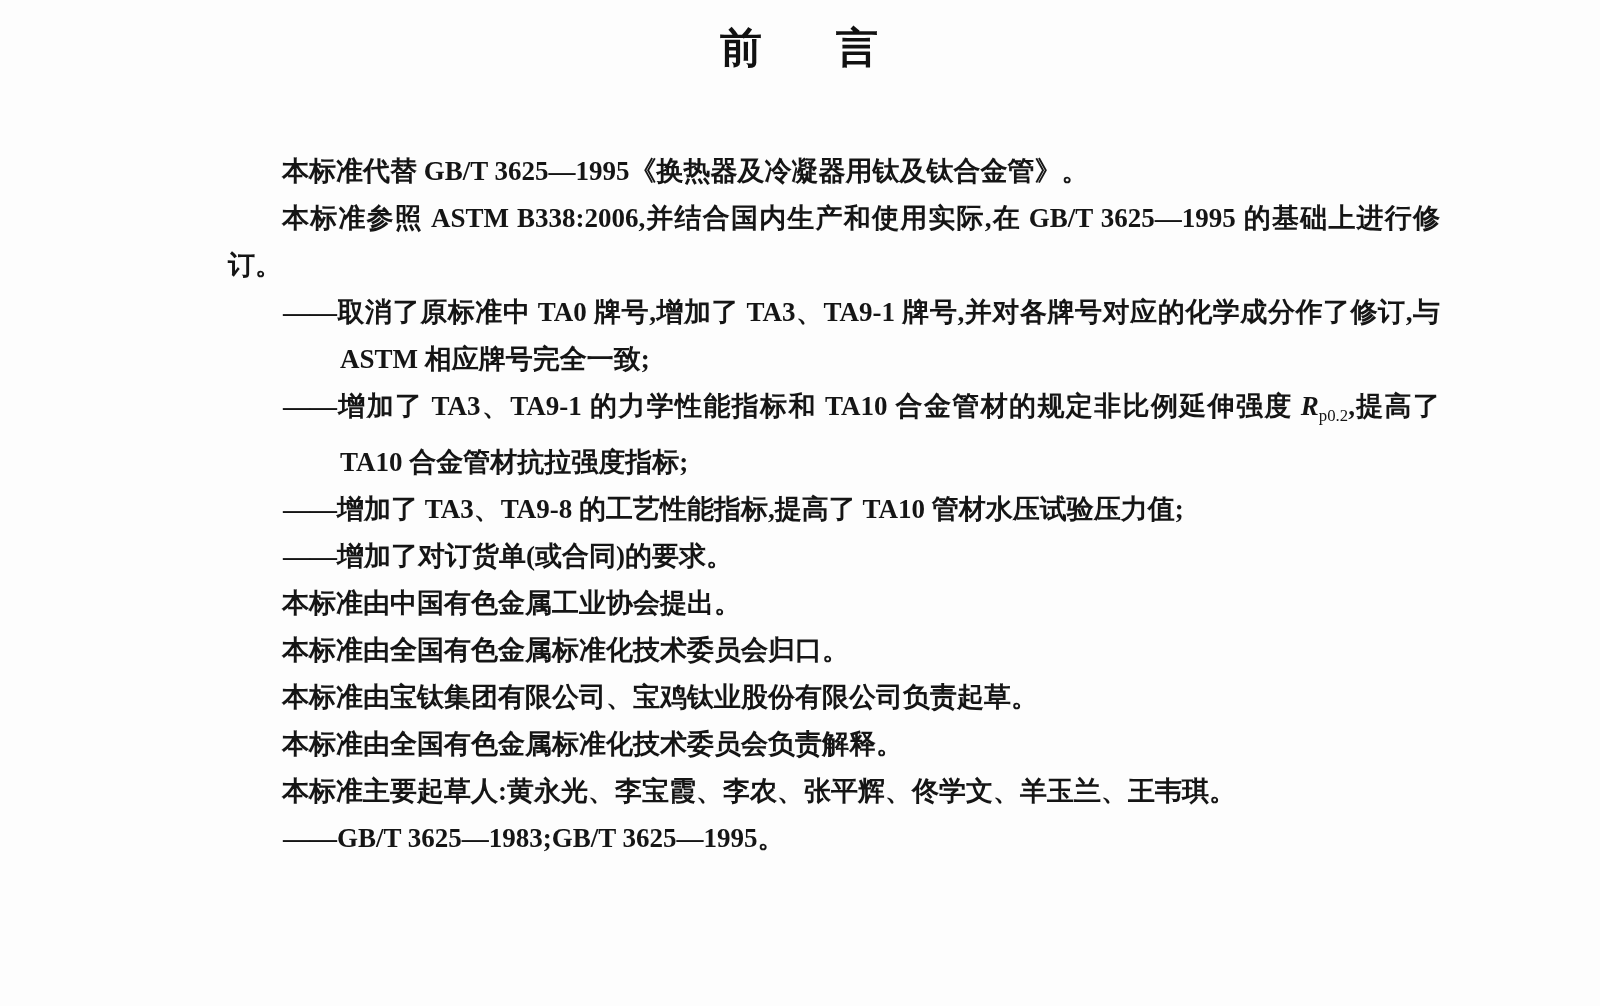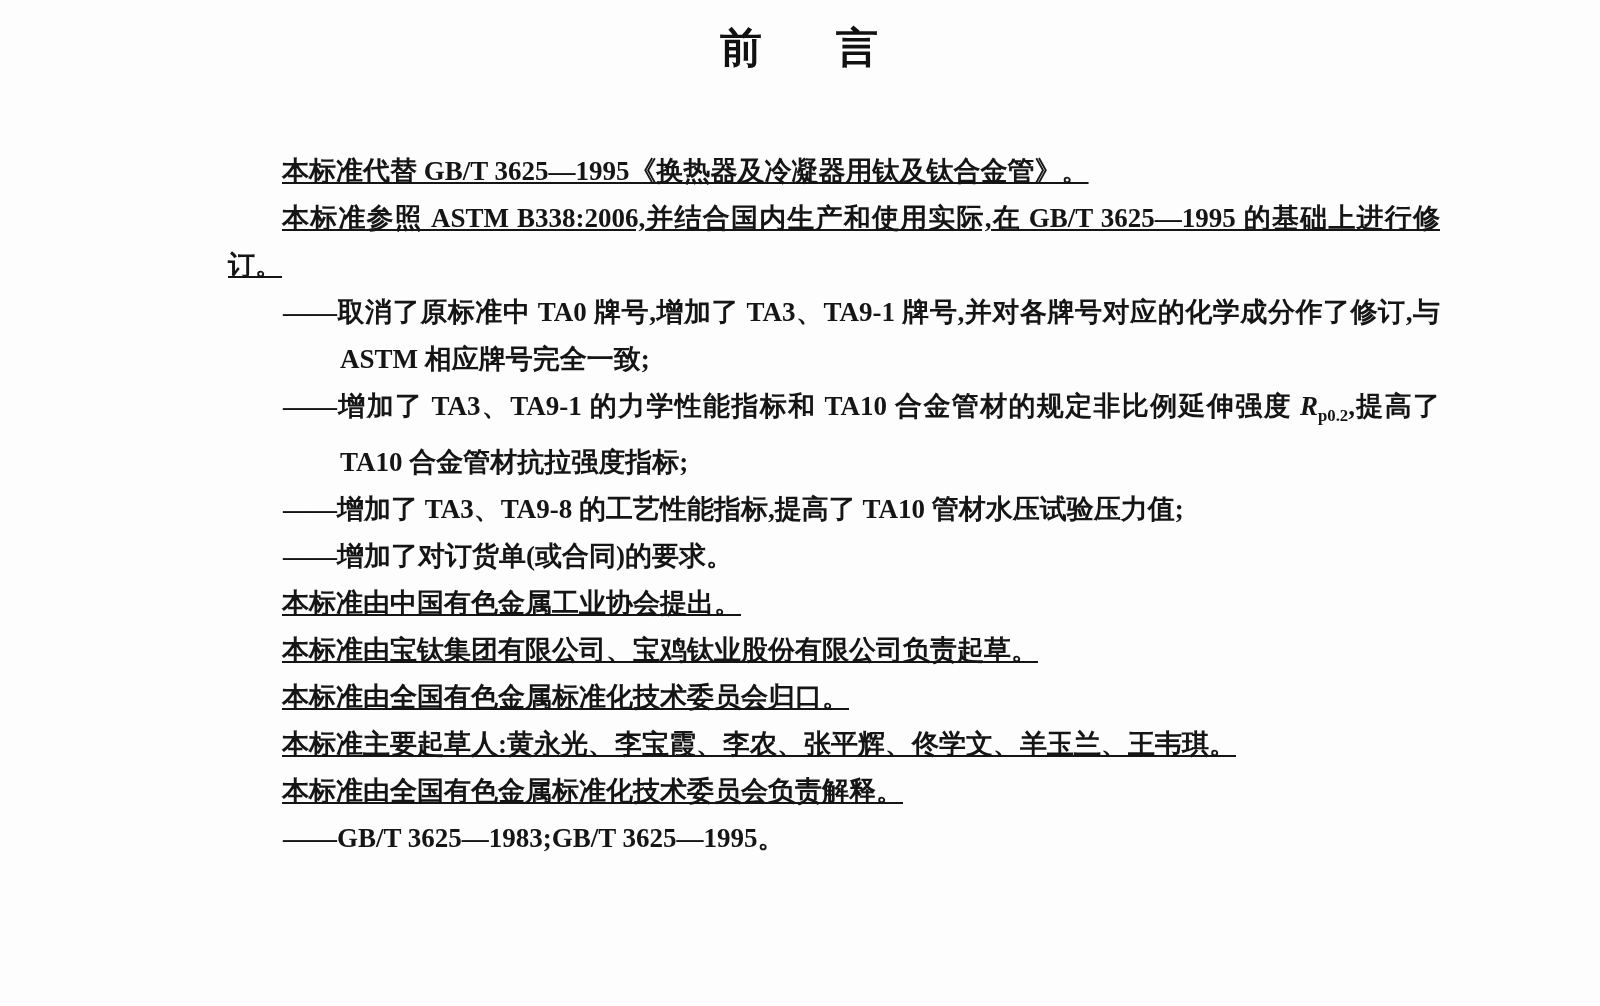--- a/index.html
+++ b/index.html
@@ -37,33 +37,33 @@
     top: 148px;
     left: 228px;
     width: 1212px;
     font-size: 27px;
     line-height: 47px;
     font-weight: 600;
     text-align: justify;
     color: #151515;
   }
   .para { margin: 0; }
-  .para.indent { text-indent: 2em; text-decoration: underline; }
+  .para.indent { text-indent: 2em; }
   .para.dash {
     padding-left: 112px;
     text-indent: -57px;
   }
   .sym {
     font-family: "Liberation Serif", "DejaVu Serif", serif;
     font-style: italic;
     font-weight: 600;
   }
   sub {
     font-size: 0.62em;
-    font-weight: 700;
+    font-weight: 400;
   }
 </style>
 </head>
 <body>
 
 <div class="page">
 
   <div class="doc-title">
     <span>前</span>
     <span>言</span>
@@ -81,26 +81,26 @@
 
     <p class="para dash"><span>——增加了 TA3、TA9-1 的力学性能指标和 TA10 合金管材的规定非比例延伸强度 </span><span class="sym">R</span><sub>p0.2</sub><span>,提高了TA10 合金管材抗拉强度指标;</span></p>
 
     <p class="para dash">——增加了 TA3、TA9-8 的工艺性能指标,提高了 TA10 管材水压试验压力值;</p>
 
 
     <p class="para dash">——增加了对订货单(或合同)的要求。</p>
 
     <p class="para indent">本标准由中国有色金属工业协会提出。</p>
 
+    <p class="para indent">本标准由全国有色金属标准化技术委员会归口。</p>
+
     <p class="para indent">本标准由宝钛集团有限公司、宝鸡钛业股份有限公司负责起草。</p>
 
-    <p class="para indent">本标准由全国有色金属标准化技术委员会归口。</p>
+    <p class="para indent">本标准由全国有色金属标准化技术委员会负责解释。</p>
 
     <p class="para indent">本标准主要起草人:黄永光、李宝霞、李农、张平辉、佟学文、羊玉兰、王韦琪。</p>
-
-    <p class="para indent">本标准由全国有色金属标准化技术委员会负责解释。</p>
 
 
     <p class="para dash">——GB/T 3625—1983;GB/T 3625—1995。</p>
 
   </div>
 
 </div>
 
 </body></html>

